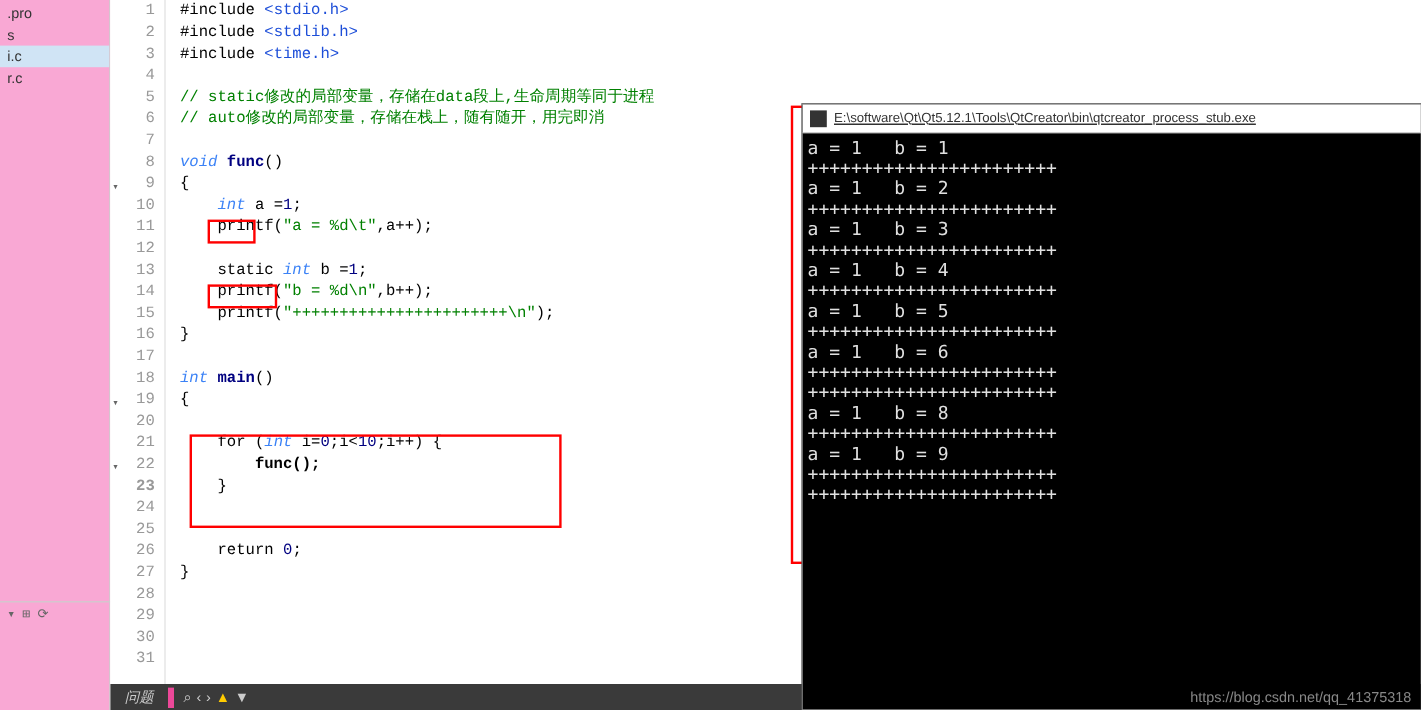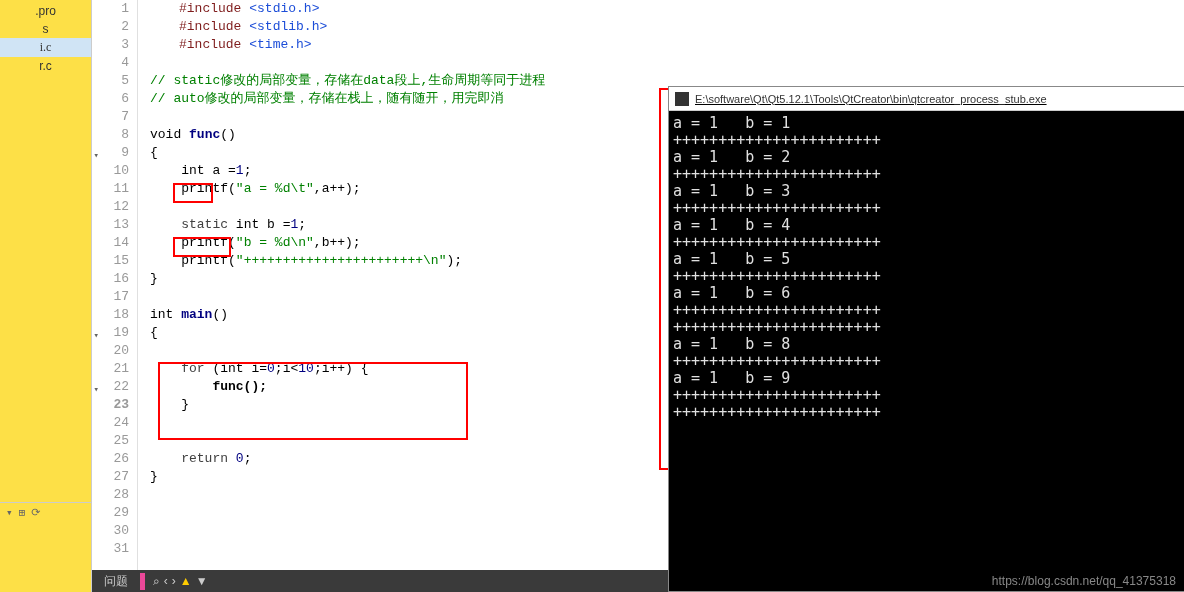--- a/index.html
+++ b/index.html
@@ -8,35 +8,34 @@
   font-size: 13px;
   background: #fff;
   width: 1184px;
   height: 592px;
   overflow: hidden;
   position: relative;
 }
 .main-container { display: flex; height: 100%; }
 .sidebar {
   width: 92px;
-  background: #fde047;
+  background: #f9a8d4;
   border-right: 1px solid #ccc;
   padding-top: 2px;
-  text-align: center;
 }
 .sidebar-item {
   padding: 2px 6px;
   font-size: 12px;
   font-family: Arial, sans-serif;
   color: #333;
   cursor: pointer;
   white-space: nowrap;
   overflow: hidden;
 }
-.sidebar-item.selected { background: #d0e4f5; font-family: Liberation Serif, serif; }
+.sidebar-item.selected { background: #d0e4f5; }
 .sidebar-bottom {
   position: absolute;
   bottom: 70px;
   left: 0;
   width: 92px;
   border-top: 1px solid #ccc;
   padding: 3px 6px;
   font-size: 11px;
   color: #666;
 }
@@ -73,25 +72,25 @@
   color: #666;
 }
 .code-content {
   flex: 1;
   padding-left: 12px;
   line-height: 18px;
   font-size: 13px;
   position: relative;
 }
 .code-line { height: 18px; white-space: pre; }
-.kw-preproc { color: #7f1d1d; margin-left: 29px; }
+.kw-preproc { color: #000000; }
 .kw-string { color: #1d4ed8; }
 .kw-comment { color: #008000; }
-.kw-type { color: #000000; }
-.kw-keyword { color: #404040; }
+.kw-type { color: #3b82f6; font-style: italic; }
+.kw-keyword { color: #000000; }
 .kw-funcname { color: #000080; font-weight: bold; }
 .kw-num { color: #000080; }
 .kw-strlit { color: #008000; }
 .red-box {
   position: absolute;
   border: 2px solid #ff0000;
   pointer-events: none;
 }
 .box-int { top: 183px; left: 35px; width: 40px; height: 20px; }
 .box-static { top: 237px; left: 35px; width: 58px; height: 20px; }
@@ -106,20 +105,21 @@
   background: #3a3a3a;
   color: #ccc;
   display: flex;
   align-items: center;
   font-size: 12px;
   font-family: Arial, sans-serif;
 }
 .status-item {
   padding: 0 12px;
   border-right: 5px solid #ec4899;
+  font-style: italic;
 }
 .status-icons { display: flex; gap: 4px; padding: 0 8px; }
 .console-window {
   position: absolute;
   top: 86px;
   left: 668px;
   width: 564px;
   height: 506px;
   background: #000;
   border: 1px solid #888;

